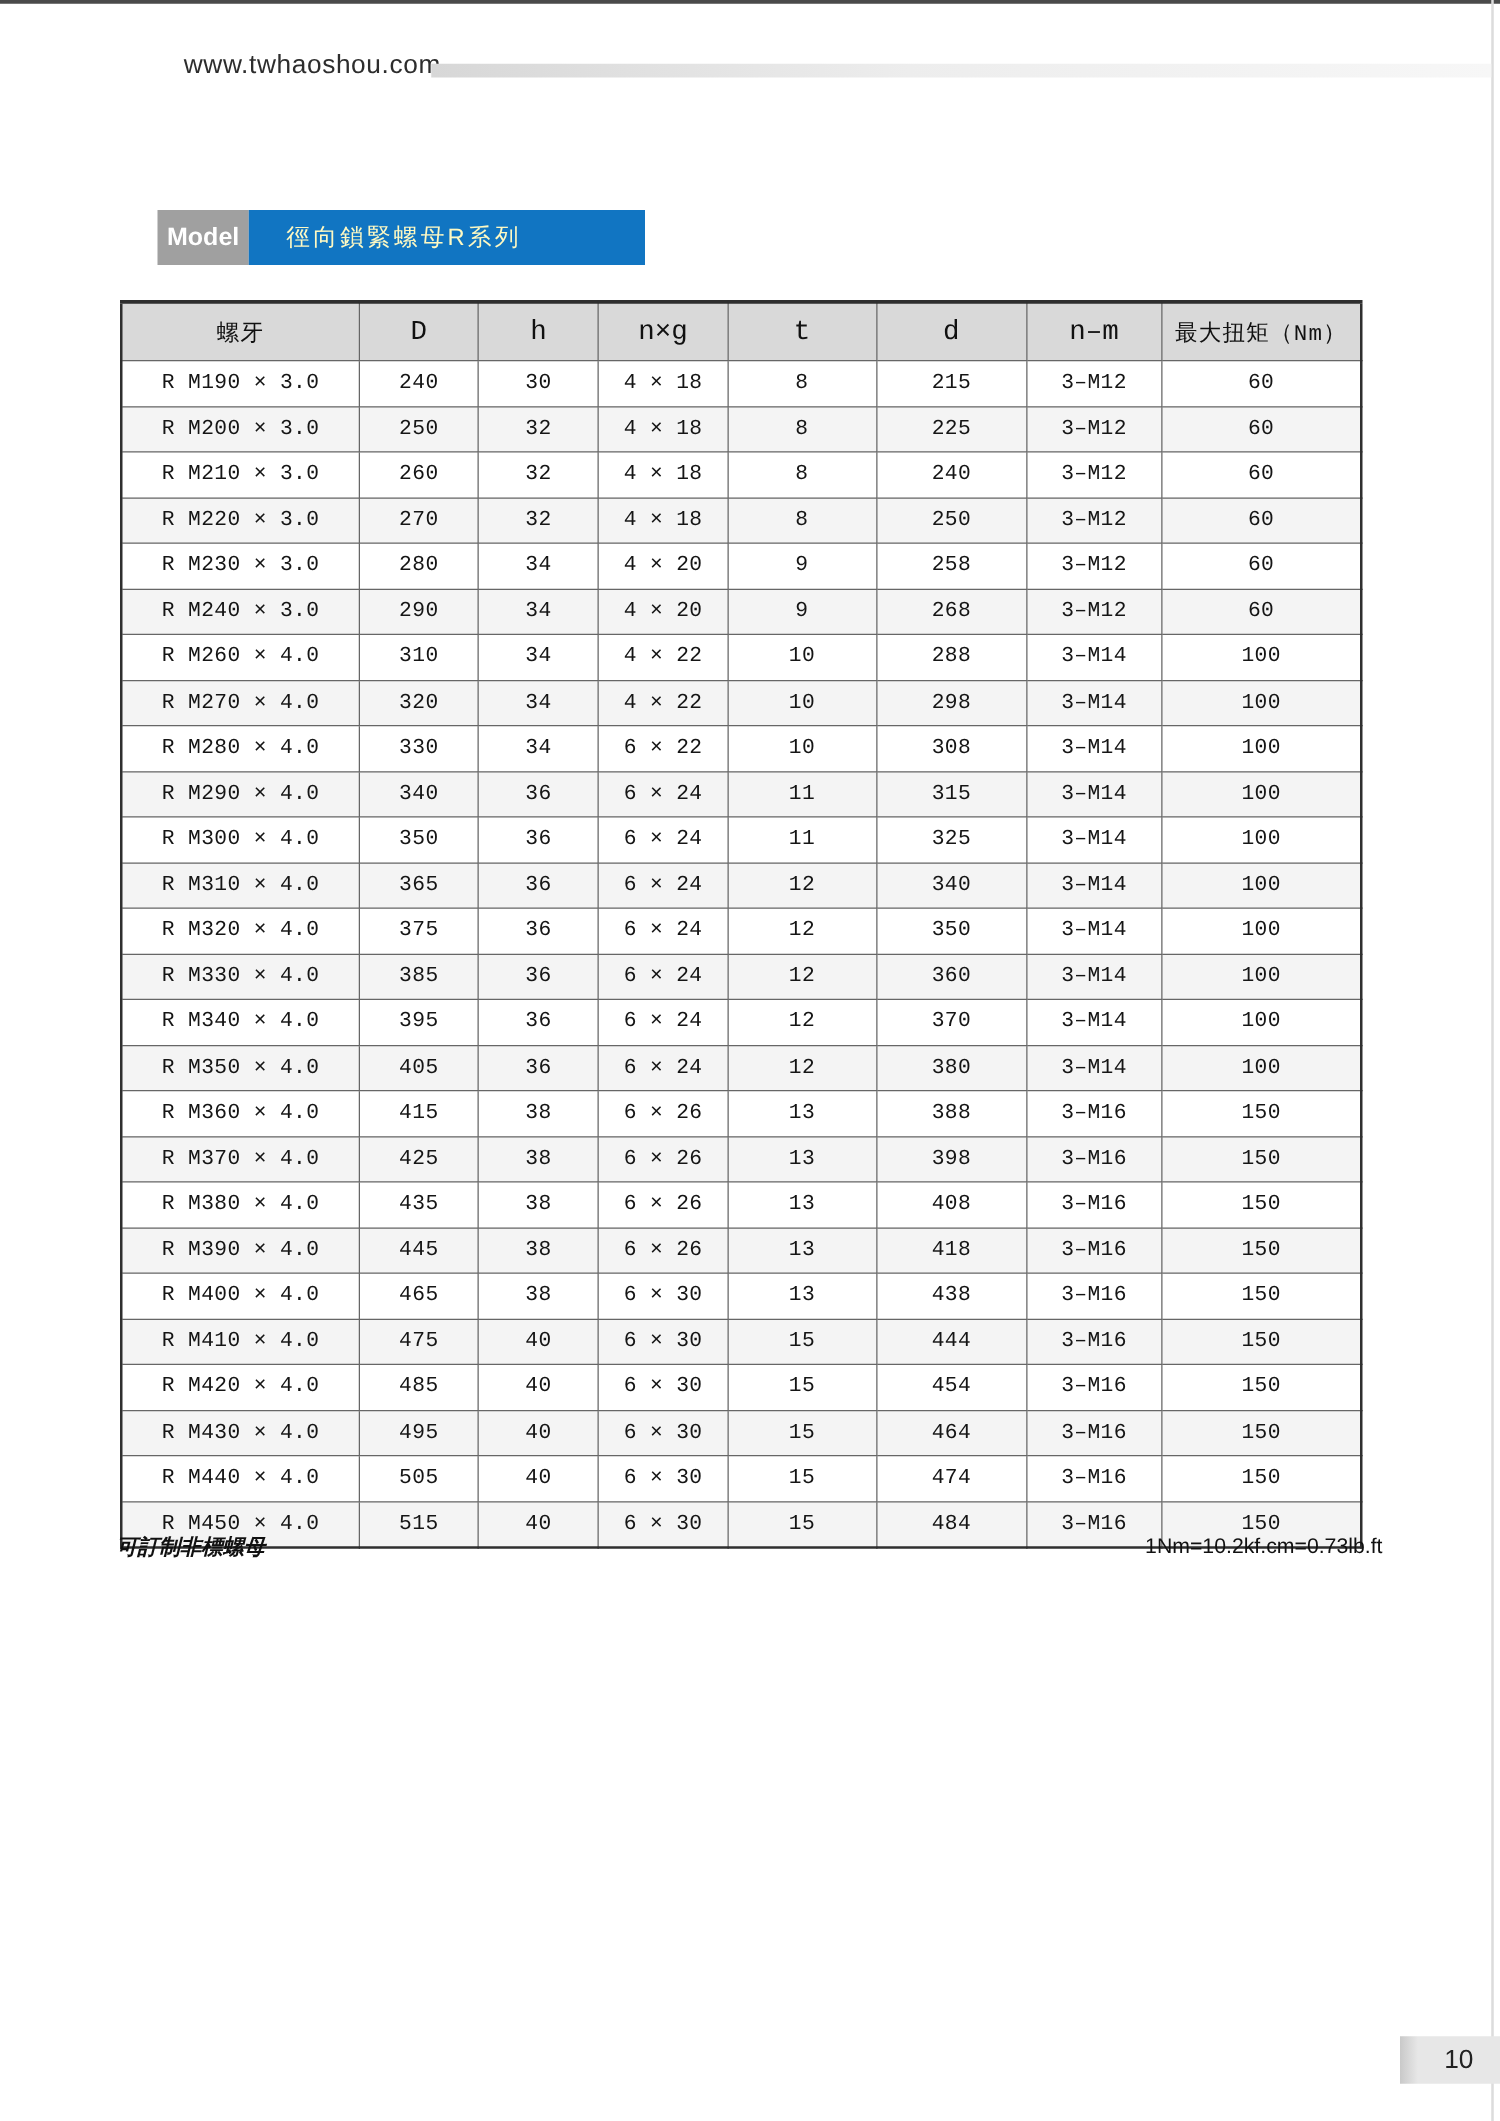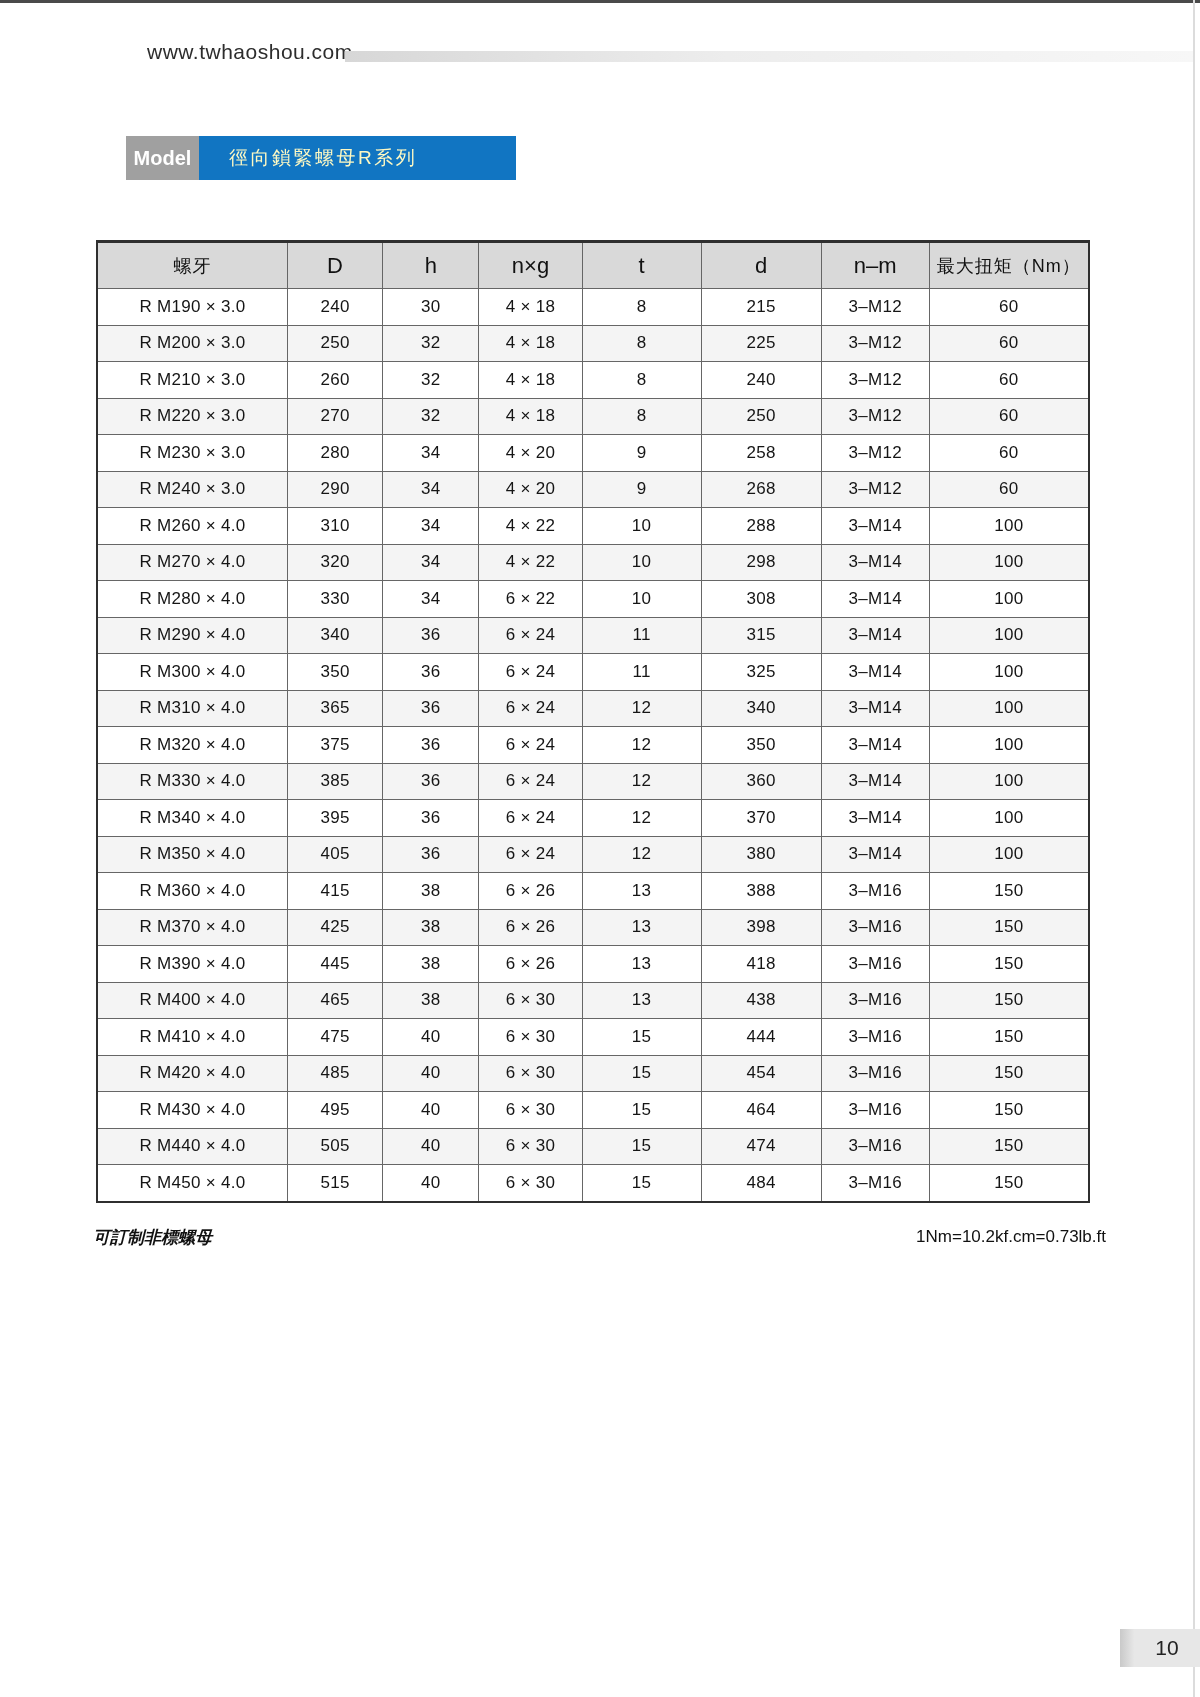--- a/index.html
+++ b/index.html
@@ -37,21 +37,21 @@
 
   .header-bar {
     position: absolute;
     left: 345px; top: 51px;
     width: 848px; height: 11px;
     background: linear-gradient(to right, #d7d7d7, #ededed 45%, #f7f7f7);
   }
 
   .model-banner {
     position: absolute;
-    left: 90px; top: 136px;
+    left: 90px; top: 168px;
     height: 44px;
     display: flex;
     padding-left: 36px;
   }
   .model-badge {
     width: 73px;
     background: var(--badge-gray, #a0a0a0);
     color: #ffffff;
     font-weight: bold;
     font-size: 20px;
@@ -77,20 +77,21 @@
     width: 994px;
     border-collapse: collapse;
     table-layout: fixed;
   }
   .spec-table, .spec-table th, .spec-table td {
     border: 1px solid #666666;
   }
   .spec-table {
     border: 2px solid #2f2f2f;
     border-top-width: 3px;
+    font-family: Liberation Mono, monospace;
   }
   .spec-table th {
     background: var(--header-bg, #d9d9d9);
     height: 43px;
     font-weight: normal;
     text-align: center;
     color: #111111;
   }
   .spec-table th.th-cjk { font-size: 18px; letter-spacing: 1px; }
   .spec-table th.th-latin { font-size: 22px; }
@@ -356,20 +357,30 @@
         <td>R M370 × 4.0</td>
         <td>425</td>
         <td>38</td>
         <td>6 × 26</td>
         <td>13</td>
         <td>398</td>
         <td>3–M16</td>
         <td>150</td>
       </tr>
       <tr>
+        <td>R M380 × 4.0</td>
+        <td>435</td>
+        <td>38</td>
+        <td>6 × 26</td>
+        <td>13</td>
+        <td>408</td>
+        <td>3–M16</td>
+        <td>150</td>
+      </tr>
+      <tr>
         <td>R M390 × 4.0</td>
         <td>445</td>
         <td>38</td>
         <td>6 × 26</td>
         <td>13</td>
         <td>418</td>
         <td>3–M16</td>
         <td>150</td>
       </tr>
       <tr>

